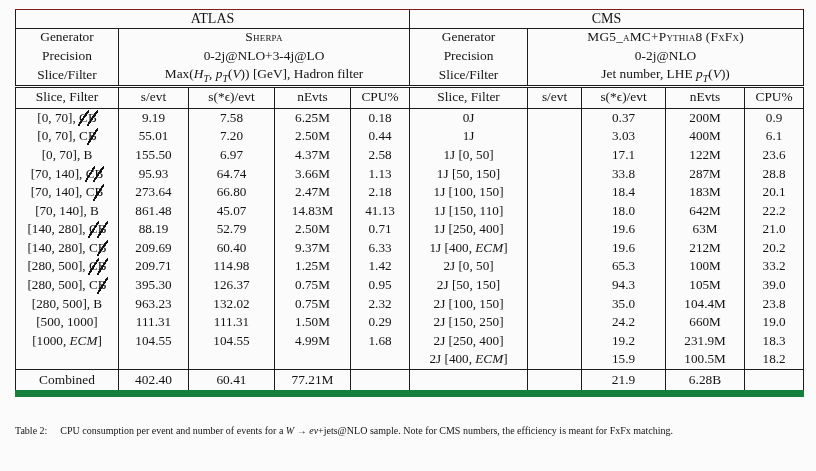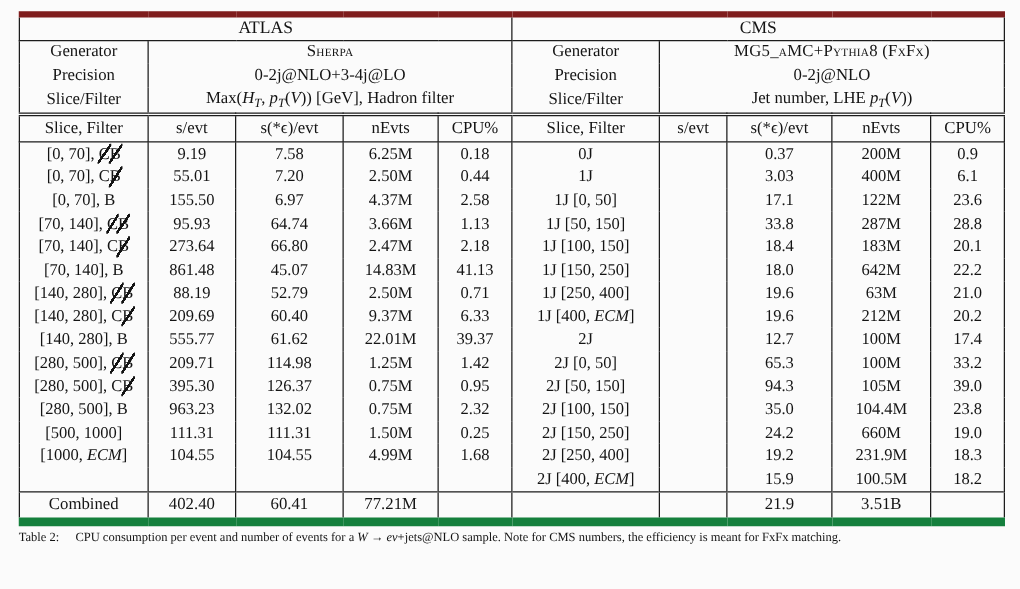--- a/index.html
+++ b/index.html
@@ -14,21 +14,21 @@
     position:absolute;left:15px;top:9px;
     border-collapse:collapse;table-layout:fixed;width:788px;
   }
   th,td{
     border-left:1px solid #1c1c1c;border-right:1px solid #1c1c1c;
     padding:0 2px;text-align:center;font-weight:normal;
     font-size:13.4px;line-height:1.25;white-space:nowrap;
     overflow:hidden;
   }
   tr.title-row th{
-    border-top:5px solid #7f1d1d;border-bottom:1px solid #1c1c1c;
+    border-top:1px solid #7f1d1d;border-bottom:1px solid #1c1c1c;
     height:16px;font-size:14px;
   }
   tr.meta-row td{height:18.5px;}
   tr.meta-last td{border-bottom:3px double #1c1c1c;}
   tr.colhead-row th{border-bottom:1px solid #1c1c1c;height:20px;}
   tbody.data td{height:18.6px;font-size:13.2px;}
   tr.combined-row td{
     border-top:1px solid #1c1c1c;border-bottom:7px solid #15803d;height:20px;
   }
   .sc{font-variant:small-caps;letter-spacing:.2px;margin-top:24px;}
@@ -159,21 +159,21 @@
           <td>18.4</td>
           <td>183M</td>
           <td>20.1</td>
         </tr>
         <tr>
           <td>[70, 140], B</td>
           <td>861.48</td>
           <td>45.07</td>
           <td>14.83M</td>
           <td>41.13</td>
-          <td>1J [150, 250]</td>
+          <td>1J [150, 110]</td>
           <td></td>
           <td>18.0</td>
           <td>642M</td>
           <td>22.2</td>
         </tr>
         <tr>
           <td>[140, 280], <span class="x">C</span><span class="x">B</span></td>
           <td>88.19</td>
           <td>52.79</td>
           <td>2.50M</td>
@@ -190,32 +190,20 @@
           <td>60.40</td>
           <td>9.37M</td>
           <td>6.33</td>
           <td>1J [400, <i>ECM</i>]</td>
           <td></td>
           <td>19.6</td>
           <td>212M</td>
           <td>20.2</td>
         </tr>
         <tr>
-          <td>[140, 280], B</td>
-          <td>555.77</td>
-          <td>61.62</td>
-          <td>22.01M</td>
-          <td>39.37</td>
-          <td>2J</td>
-          <td></td>
-          <td>12.7</td>
-          <td>100M</td>
-          <td>17.4</td>
-        </tr>
-        <tr>
           <td>[280, 500], <span class="x">C</span><span class="x">B</span></td>
           <td>209.71</td>
           <td>114.98</td>
           <td>1.25M</td>
           <td>1.42</td>
           <td>2J [0, 50]</td>
           <td></td>
           <td>65.3</td>
           <td>100M</td>
           <td>33.2</td>
@@ -242,21 +230,21 @@
           <td></td>
           <td>35.0</td>
           <td>104.4M</td>
           <td>23.8</td>
         </tr>
         <tr>
           <td>[500, 1000]</td>
           <td>111.31</td>
           <td>111.31</td>
           <td>1.50M</td>
-          <td>0.25</td>
+          <td>0.29</td>
           <td>2J [150, 250]</td>
           <td></td>
           <td>24.2</td>
           <td>660M</td>
           <td>19.0</td>
         </tr>
         <tr>
           <td>[1000, <i>ECM</i>]</td>
           <td>104.55</td>
           <td>104.55</td>
@@ -284,21 +272,21 @@
     <tbody>
       <tr class="combined-row">
         <td>Combined</td>
         <td>402.40</td>
         <td>60.41</td>
         <td>77.21M</td>
         <td></td>
         <td></td>
         <td></td>
         <td>21.9</td>
-        <td>3.51B</td>
+        <td>6.28B</td>
         <td></td>
       </tr>
     </tbody>
   </table>
 
   <div class="caption">
     <span class="cap-label">Table 2:</span><span>CPU consumption per event and number of events for a <i>W</i> → <i>eν</i>+jets@NLO sample. Note for CMS numbers, the efficiency is meant for FxFx matching.</span>
   </div>
 
 </div>

